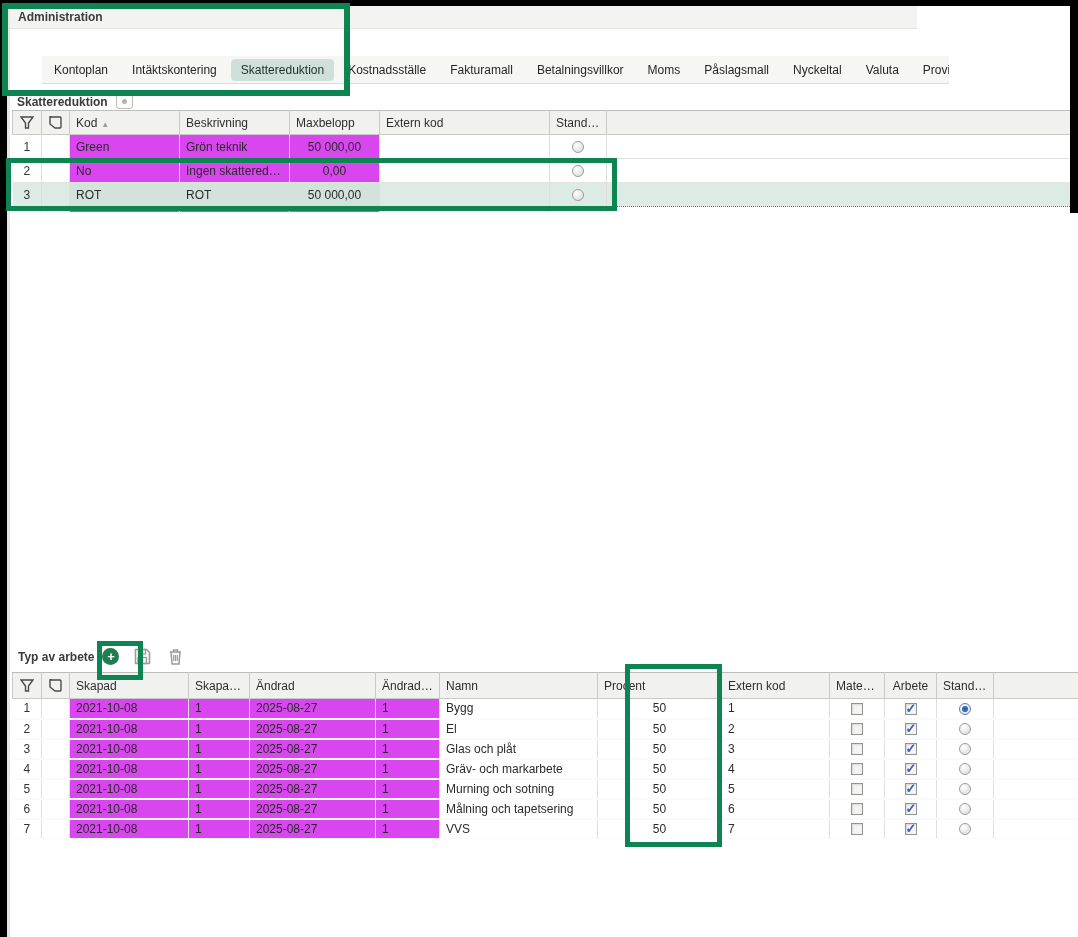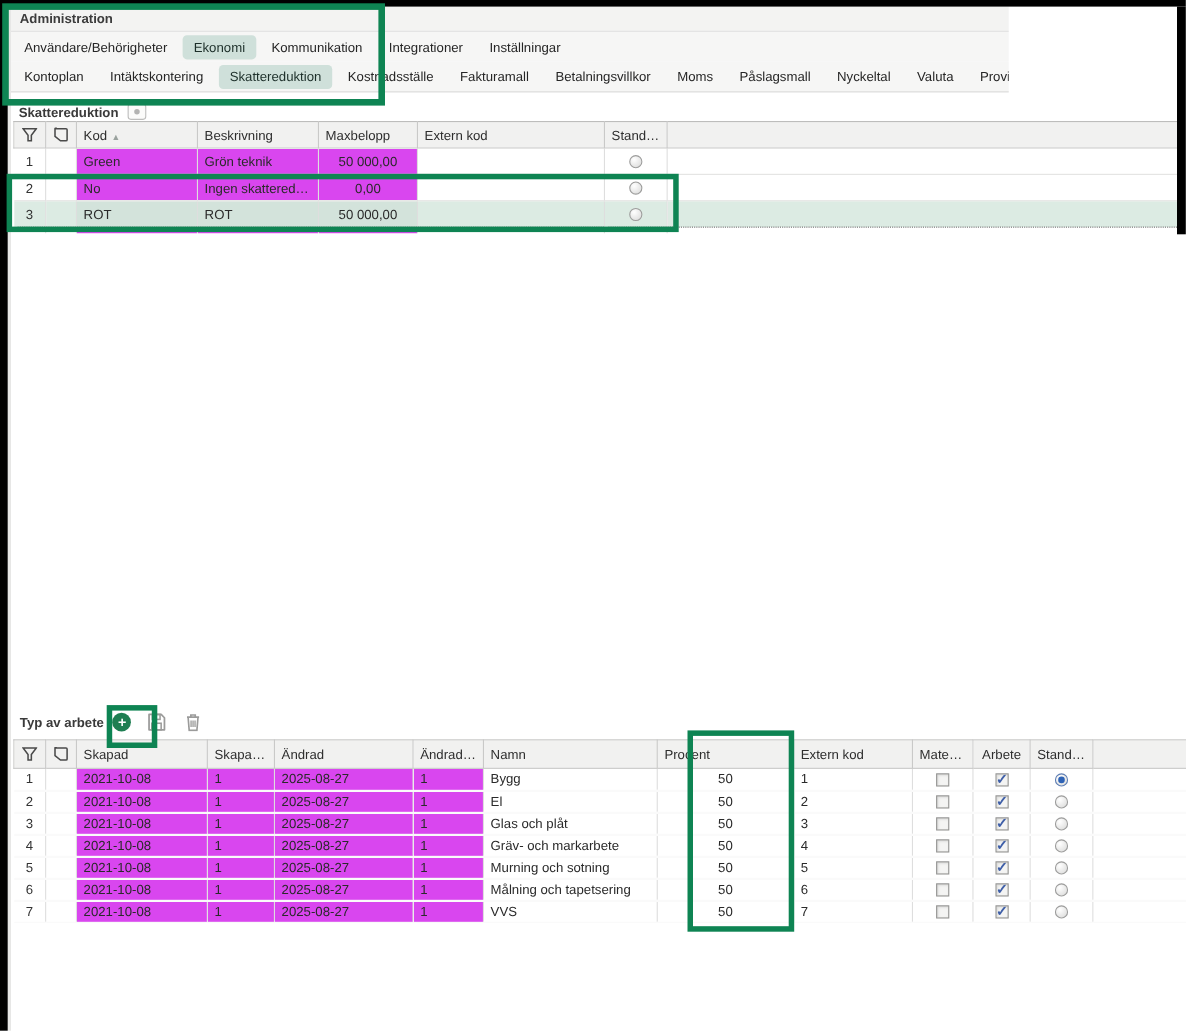--- a/index.html
+++ b/index.html
@@ -18,21 +18,21 @@
 
   
   #titlebar { position:absolute; left:0; top:0; width:100%; height:23px;
               background:#f3f3f2; border-bottom:1px solid #e2e2e1;
               display:flex; align-items:center; padding-left:8px;
               font-weight:bold; color:#3c3c3c; }
   #tabbar1, #tabbar2 { position:absolute; left:0; width:100%; height:27px;
               background:#f6f6f5; display:flex; align-items:center;
               padding-left:2px; gap:4px; overflow:hidden; }
   #tabbar1 { top:23px; }
-  #tabbar2 { top:50px; height:28px; border-bottom:1px solid #dcdcdb; }
+  #tabbar2 { top:50px; height:28px; border-bottom:1px solid #dcdcdb;margin-left:32px; }
   .tab { border:none; background:transparent; font:inherit; color:#262626;
          padding:4px 10px; cursor:pointer; white-space:nowrap; }
   .tab.on { background:#cfe0da; border-radius:4px; color:#1d2f2a; }
 
   
   .section-head { position:absolute; display:flex; align-items:center; gap:8px;
                   font-weight:bold; color:#3a3a3a; }
   #head1 { left:7px; top:88px; }
   #head2 { left:8px; top:641px; }
   .mini-btn { width:17px; height:15px; border:1px solid #bdbdbc; border-radius:3px;
@@ -91,31 +91,20 @@
 </style>
 </head>
 <body>
 
 <div id="app">
 
   <div id="titlebar">
     <span>Administration</span>
   </div>
 
-  <div id="tabbar1">
-  <button class="tab"><span>Användare/Behörigheter</span></button>
-
-  <button class="tab on"><span>Ekonomi</span></button>
-
-  <button class="tab"><span>Kommunikation</span></button>
-
-  <button class="tab"><span>Integrationer</span></button>
-
-  <button class="tab"><span>Inställningar</span></button>
-</div>
   <div id="tabbar2">
   <button class="tab"><span>Kontoplan</span></button>
 
   <button class="tab"><span>Intäktskontering</span></button>
 
   <button class="tab on"><span>Skattereduktion</span></button>
 
   <button class="tab"><span>Kostnadsställe</span></button>
 
   <button class="tab"><span>Fakturamall</span></button>

